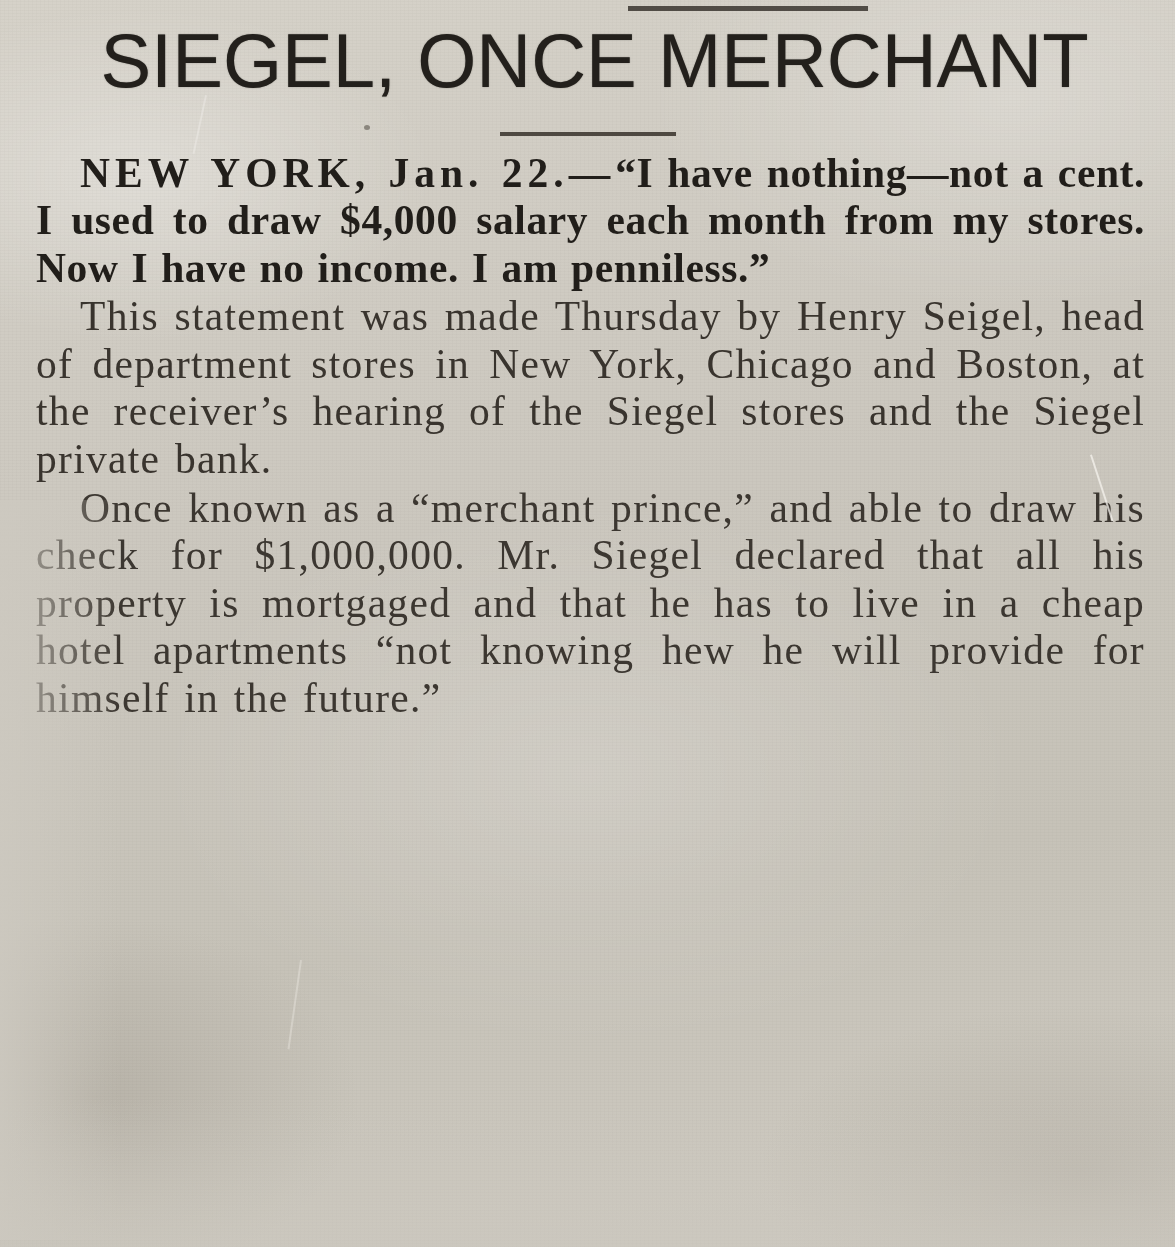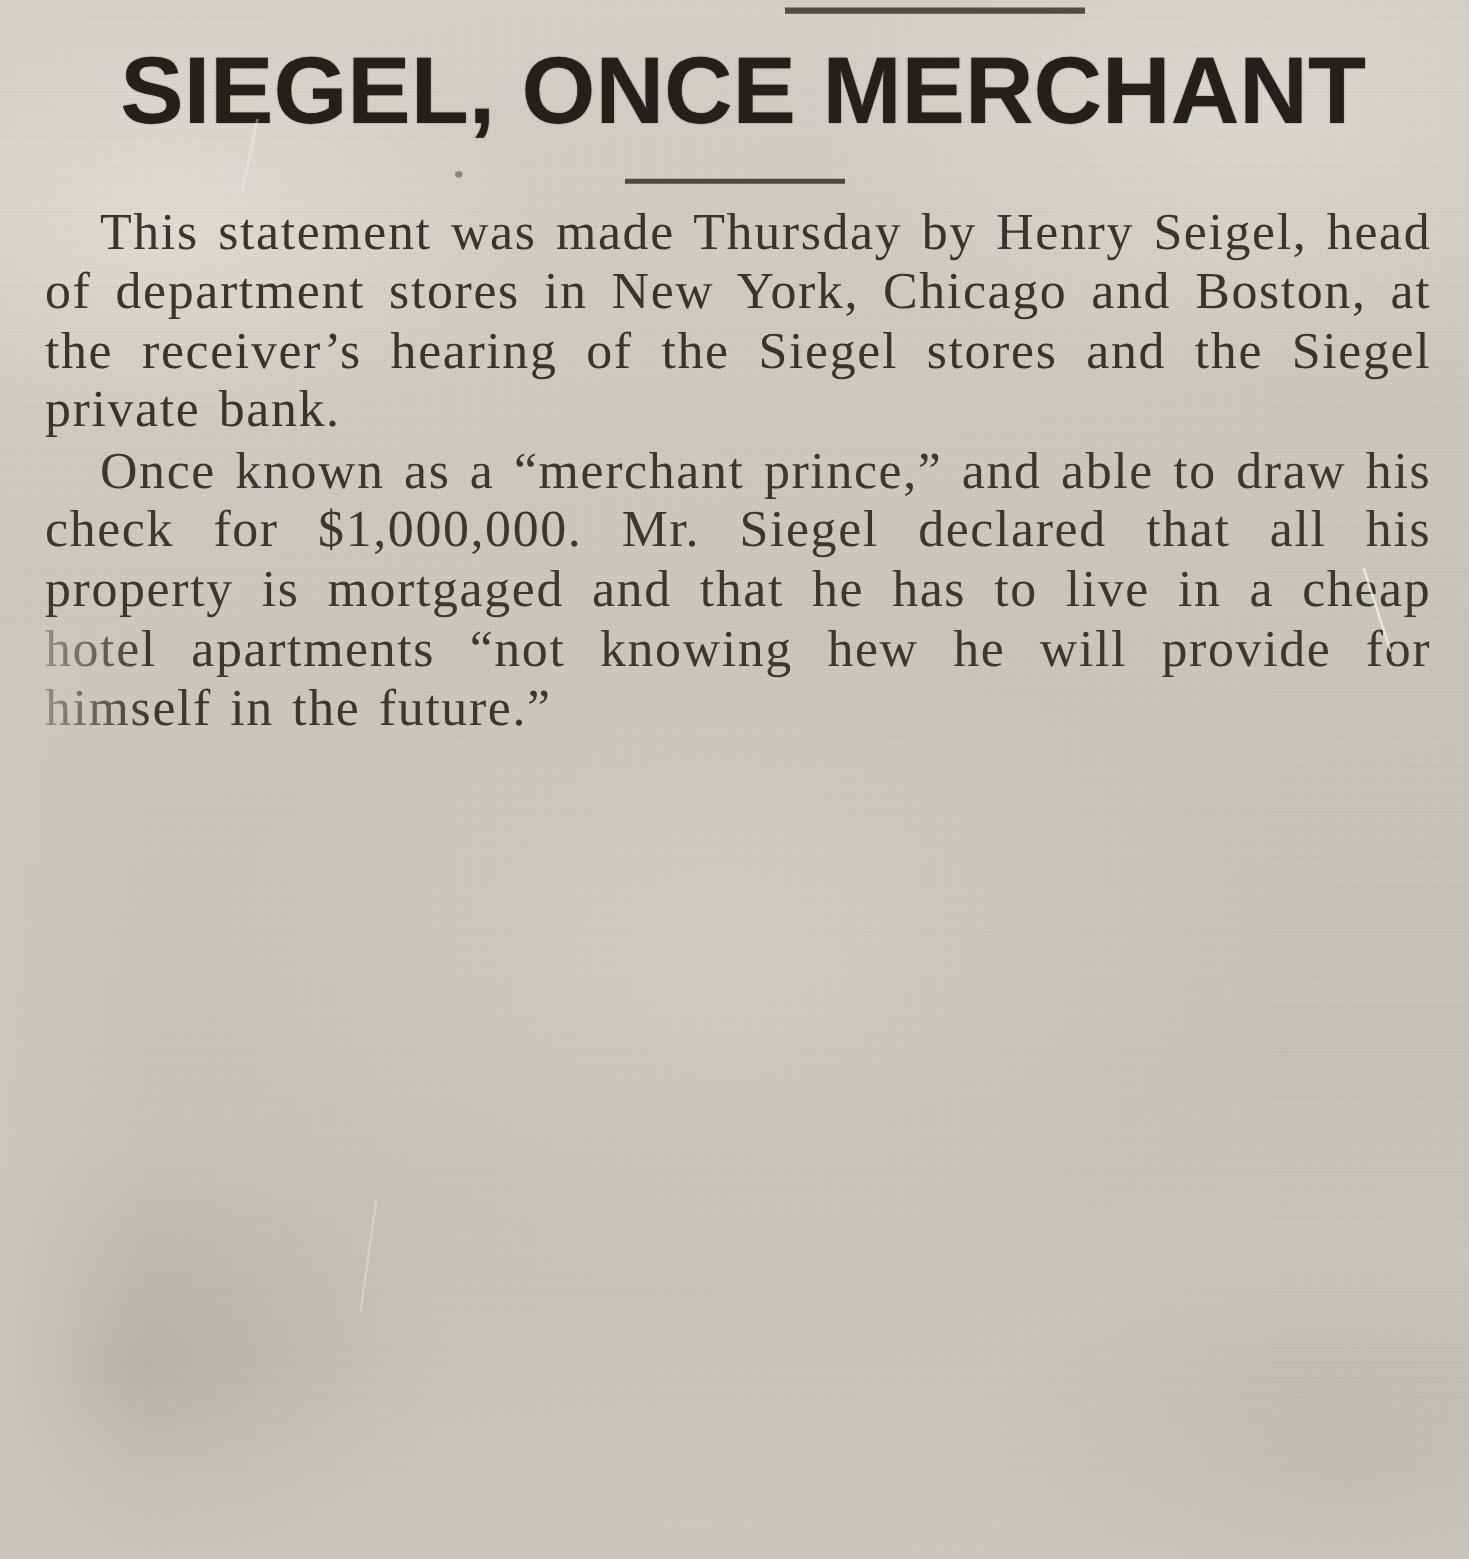--- a/index.html
+++ b/index.html
@@ -46,24 +46,24 @@
     position: absolute;
     top: 6px;
     left: 628px;
     width: 240px;
     height: 5px;
     background: #3a352f;
     opacity: 0.85;
   }
 
   .headline {
-    margin: 16px;
+    margin: 4px;
     padding: 22px 10px 0 24px;
     font-family: "Liberation Sans", sans-serif;
-    font-weight: 700;
+    font-weight: 400;
     font-size: 76px;
     line-height: 0.92;
     letter-spacing: -1px;
     color: #23201c;
     text-align: center;
     text-shadow: 0 0 1.2px rgba(35,32,28,0.55);
   }
   .headline .l1 { display: block; letter-spacing: 0px; }
   .headline .l2 { display: block; letter-spacing: 0px; }
 
@@ -161,20 +161,23 @@
     <span class="l1">SIEGEL, ONCE MERCHANT</span>
   </h1>
 
   <div class="divider-wrap">
     <span class="speck"></span>
     <span class="divider"></span>
   </div>
 
   <div class="body">
 
+    <p class="para lede">
+      <span class="p-indent"></span><span class="dateline">NEW YORK, Jan. 22.—</span><span>“I have nothing—not a cent. I used to draw $4,000 salary each month from my stores. Now I have no income. I am penniless.”</span>
+    </p>
 
     <p class="para p2">
       <span class="p-indent"></span><span>This statement was made Thursday by Henry Seigel, head of department stores in New York, Chicago and Boston, at the receiver’s hearing of the Siegel stores and the Siegel private bank.</span>
     </p>
 
     <p class="para p3">
       <span class="p-indent"></span><span>Once known as a “merchant prince,” and able to draw his check for $1,000,000. Mr. Siegel declared that all his property is mortgaged and that he has to live in a cheap hotel apartments “not knowing hew he will provide for himself in the future.”</span>
     </p>
 
   </div>

